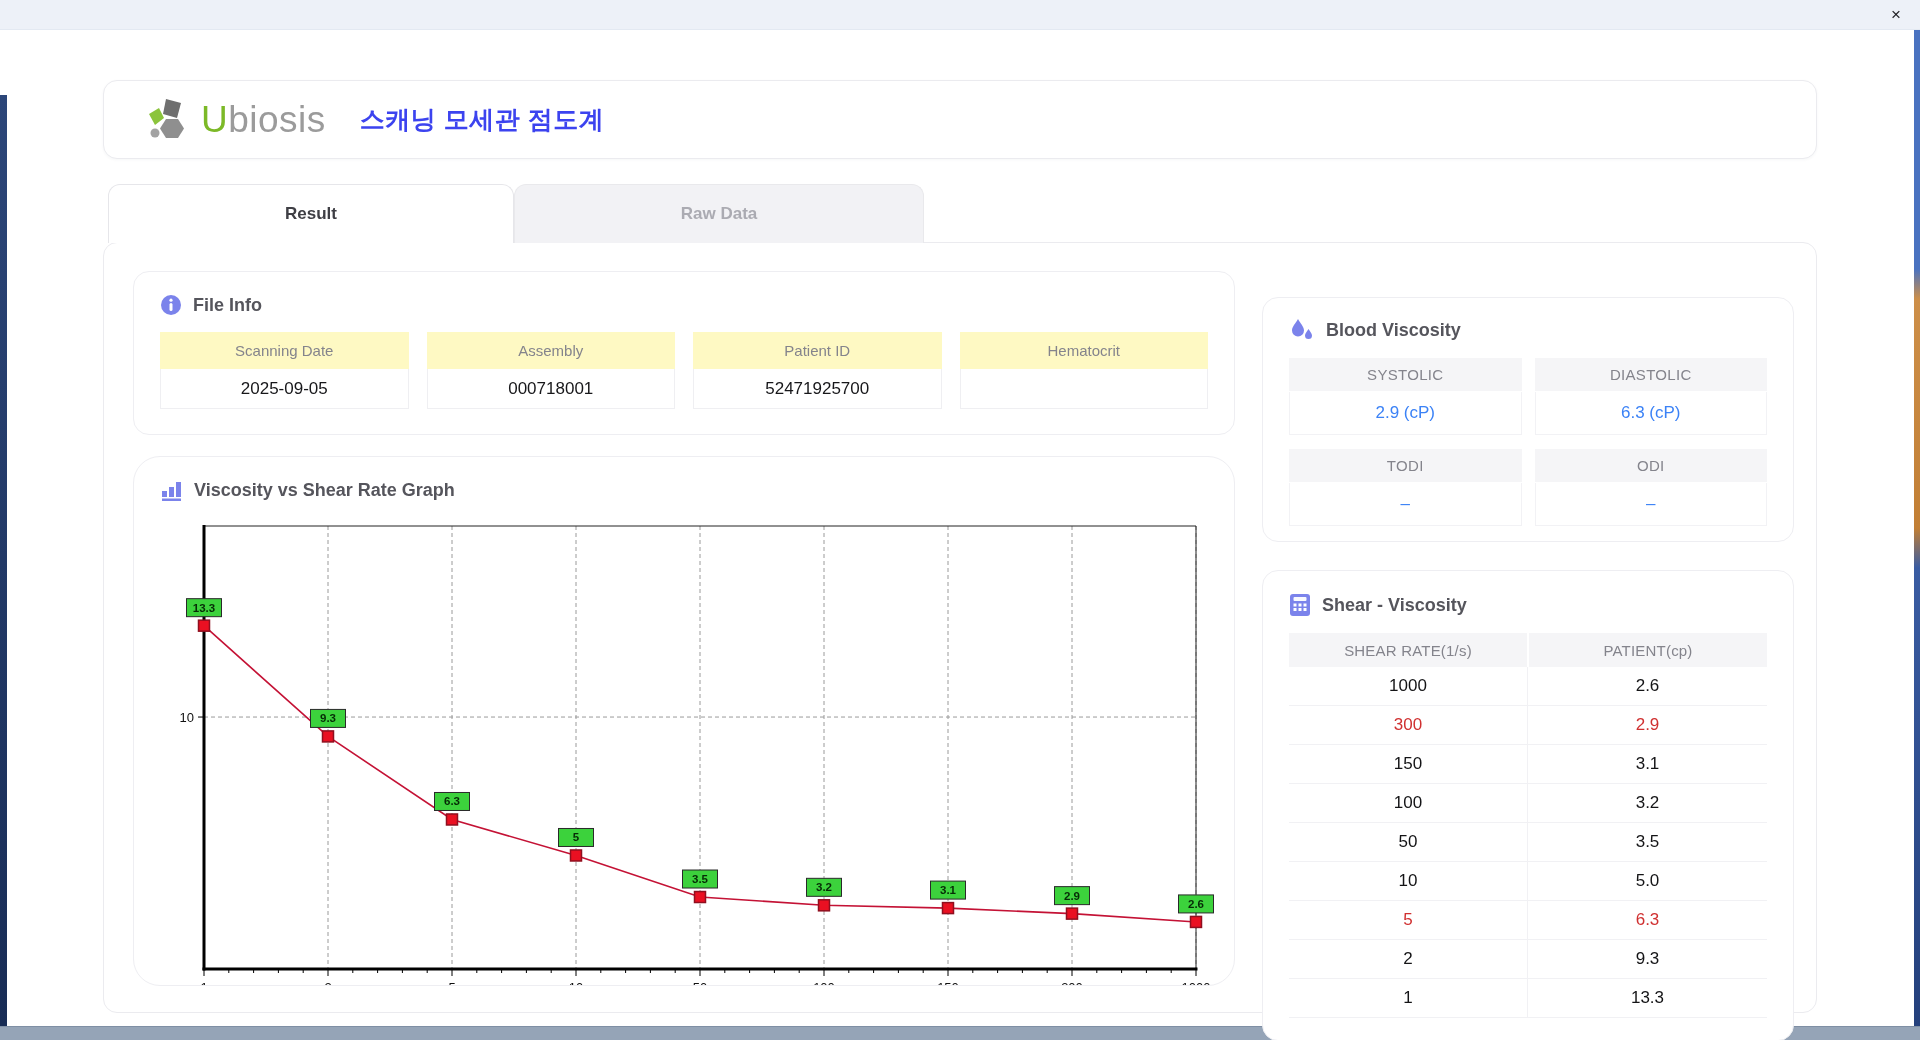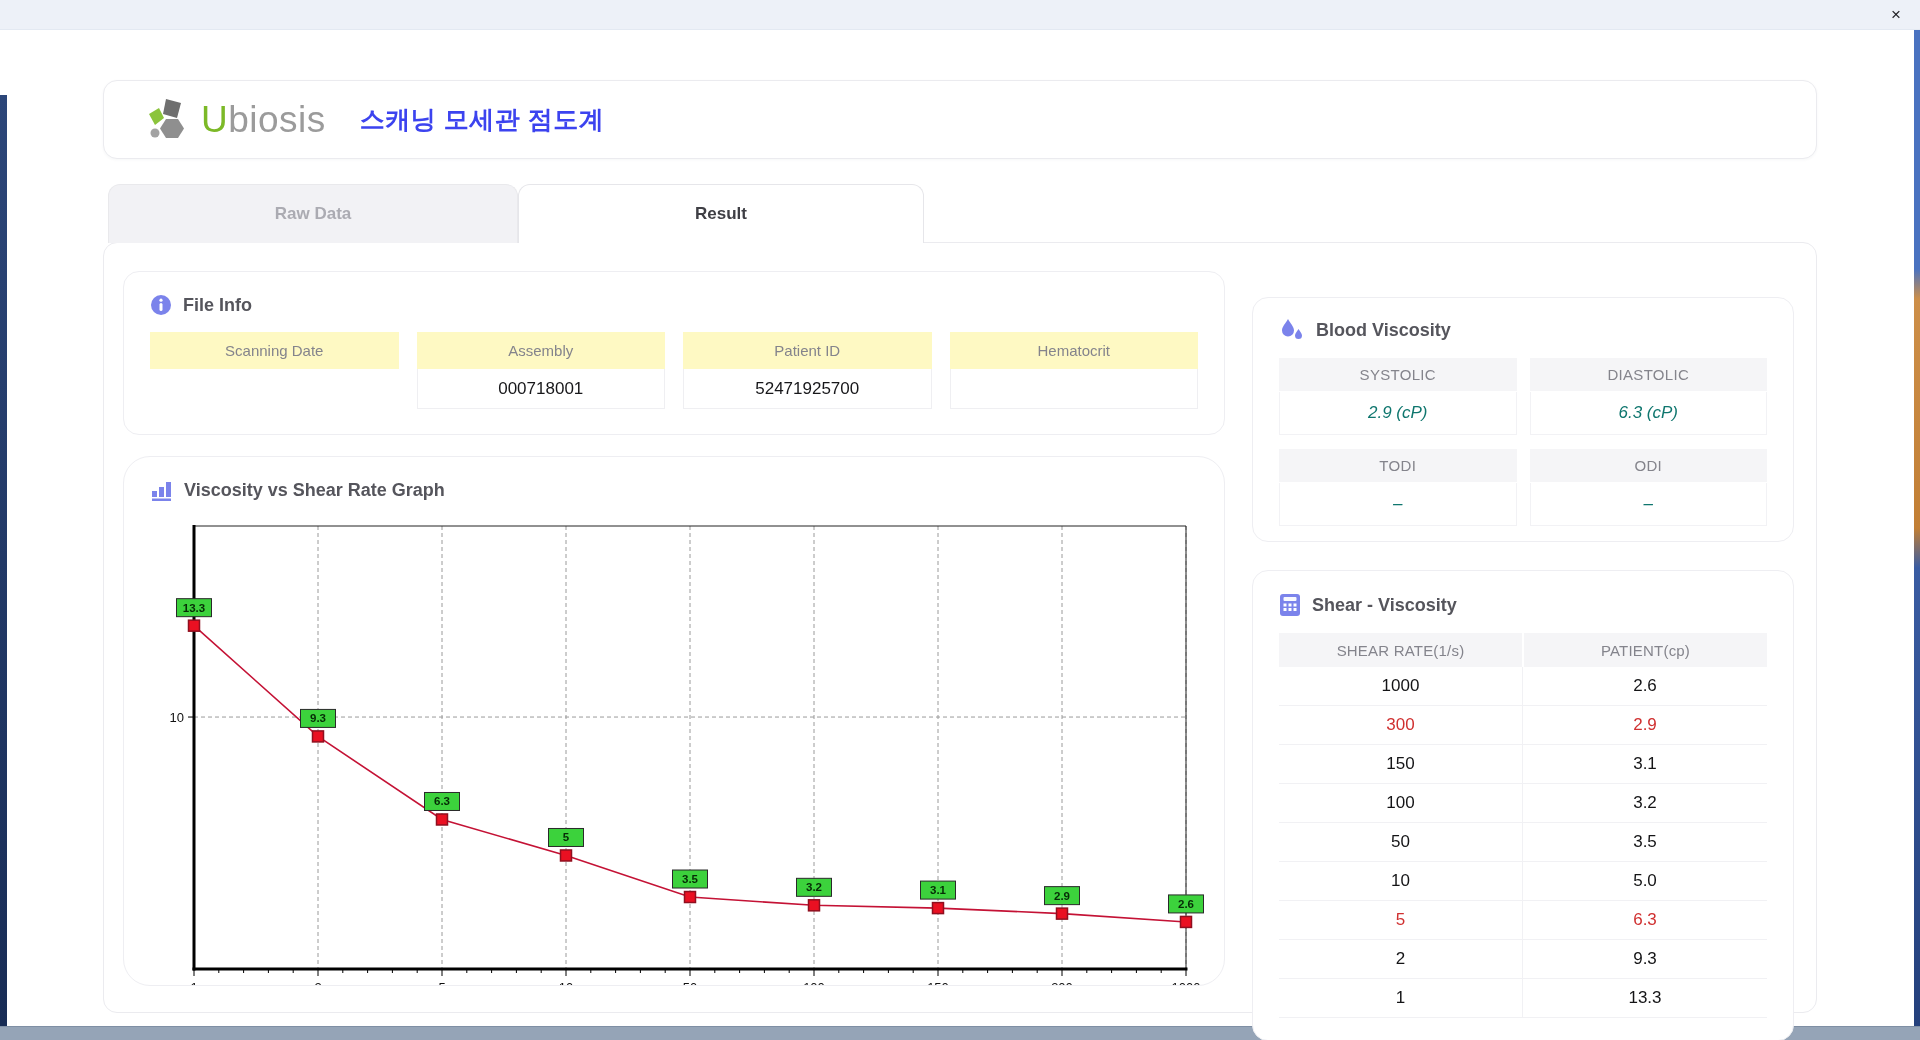--- a/index.html
+++ b/index.html
@@ -29,21 +29,21 @@
 
   
   .tabs { margin-top:25px; margin-left:5px; display:flex; height:59px; position:relative; z-index:2; }
   .tab { display:flex; align-items:center; justify-content:center; font-size:17px; font-weight:700;
          border-radius:12px 12px 0 0; cursor:pointer; }
   .tab.active { width:406px; background:#fff; border:1px solid #e6e6ea; border-bottom:none; color:#3f3f45; }
   .tab.inactive { width:410px; background:#f2f2f5; border:1px solid #e9e9ec; border-bottom:none; color:#ababb2; }
 
   
   .content-card { height:771px; border:1px solid #ebebef; border-radius:14px; background:#fff; margin-top:-1px;
-                  padding:28px 22px 26px 19px; display:flex; gap:27px; position:relative; z-index:1; }
+                  padding:28px 22px 26px 29px; display:flex; gap:27px; position:relative; z-index:1; }
   .left-col  { width:1102px; display:flex; flex-direction:column; gap:21px; }
   .right-col { flex:1; display:flex; flex-direction:column; gap:28px;margin-top:26px; }
 
   .panel { border:1px solid #eeeef2; border-radius:16px; background:#fff; }
   .panel-title { display:flex; align-items:center; gap:11px; font-size:18px; font-weight:700; color:#55555c; }
   .icon-badge { flex:0 0 auto; display:flex; align-items:center; }
 
   
   .file-info { height:164px; padding:22px 26px; }
   .fields { margin-top:16px; display:flex; gap:18px; }
@@ -58,22 +58,22 @@
   .graph-panel .panel-title { padding-right:26px; }
   #chart-svg { margin-top:10px; display:block; }
 
   
   .blood-panel { height:245px; padding:20px 26px; }
   .bv-table { display:grid; grid-template-columns:1fr 1fr; gap:1px 13px; }
   .bv-table.first { margin-top:16px; }
   .bv-table.second { margin-top:14px; }
   .bv-head { height:33px; background:#f5f5f7; color:#84848c; font-size:15px;
              display:flex; align-items:center; justify-content:center; letter-spacing:.3px; }
-  .bv-val  { height:43px; border:1px solid #f2f2f5; border-top:none; color:#0f766e; font-size:17px;
-             display:flex; align-items:center; justify-content:center;font-style:italic; }
+  .bv-val  { height:43px; border:1px solid #f2f2f5; border-top:none; color:#3b82f6; font-size:17px;
+             display:flex; align-items:center; justify-content:center; }
 
   
   .shear-panel { flex:1; padding:22px 26px; }
   .stable { margin-top:16px; }
   .shead { display:grid; grid-template-columns:1fr 1fr; gap:0 2px; }
   .shead > div { height:34px; background:#f5f5f7; color:#84848c; font-size:15px;
                  display:flex; align-items:center; justify-content:center; letter-spacing:.2px; }
   .srow { display:grid; grid-template-columns:1fr 1fr; border-bottom:1px solid #f1f1f4; }
   .scell { height:38px; display:flex; align-items:center; justify-content:center; font-size:17px; color:#141416; }
   .scell:first-child { border-right:1px solid #f1f1f4; }
@@ -102,42 +102,43 @@
             <polygon points="20,23 32,23 38,32.5 32,42 20,42 14,32.5" fill="#8f8f8f"></polygon>
             <circle cx="9" cy="37" r="4.5" fill="#a3a3a3"></circle>
           </svg>
         </span>
         <span class="logo-text"><span class="u">U</span><span>biosis</span></span>
       </div>
       <div class="app-title">스캐닝 모세관 점도계</div>
     </div>
 
     <div class="tabs">
+      <div class="tab active">Result</div>
       <div class="tab inactive">Raw Data</div>
-      <div class="tab active">Result</div>
     </div>
 
     <div class="content-card">
 
       <div class="left-col">
 
         <section class="panel file-info">
           <div class="panel-title">
             <span class="icon-badge">
               <svg width="22" height="22" viewBox="0 0 22 22">
                 <circle cx="11" cy="11" r="10" fill="#7b83eb"></circle>
                 <circle cx="11" cy="6.2" r="1.6" fill="#fff"></circle>
                 <rect x="9.5" y="9" width="3" height="8" rx="1.5" fill="#fff"></rect>
               </svg>
             </span>
             <span>File Info</span>
           </div>
           <div class="fields">
             <div class="field">
               <div class="field-label">Scanning Date</div>
+              <div class="field-value">2025-09-05</div>
             </div>
             <div class="field">
               <div class="field-label">Assembly</div>
               <div class="field-value">000718001</div>
             </div>
             <div class="field">
               <div class="field-label">Patient ID</div>
               <div class="field-value">52471925700</div>
             </div>
             <div class="field">

